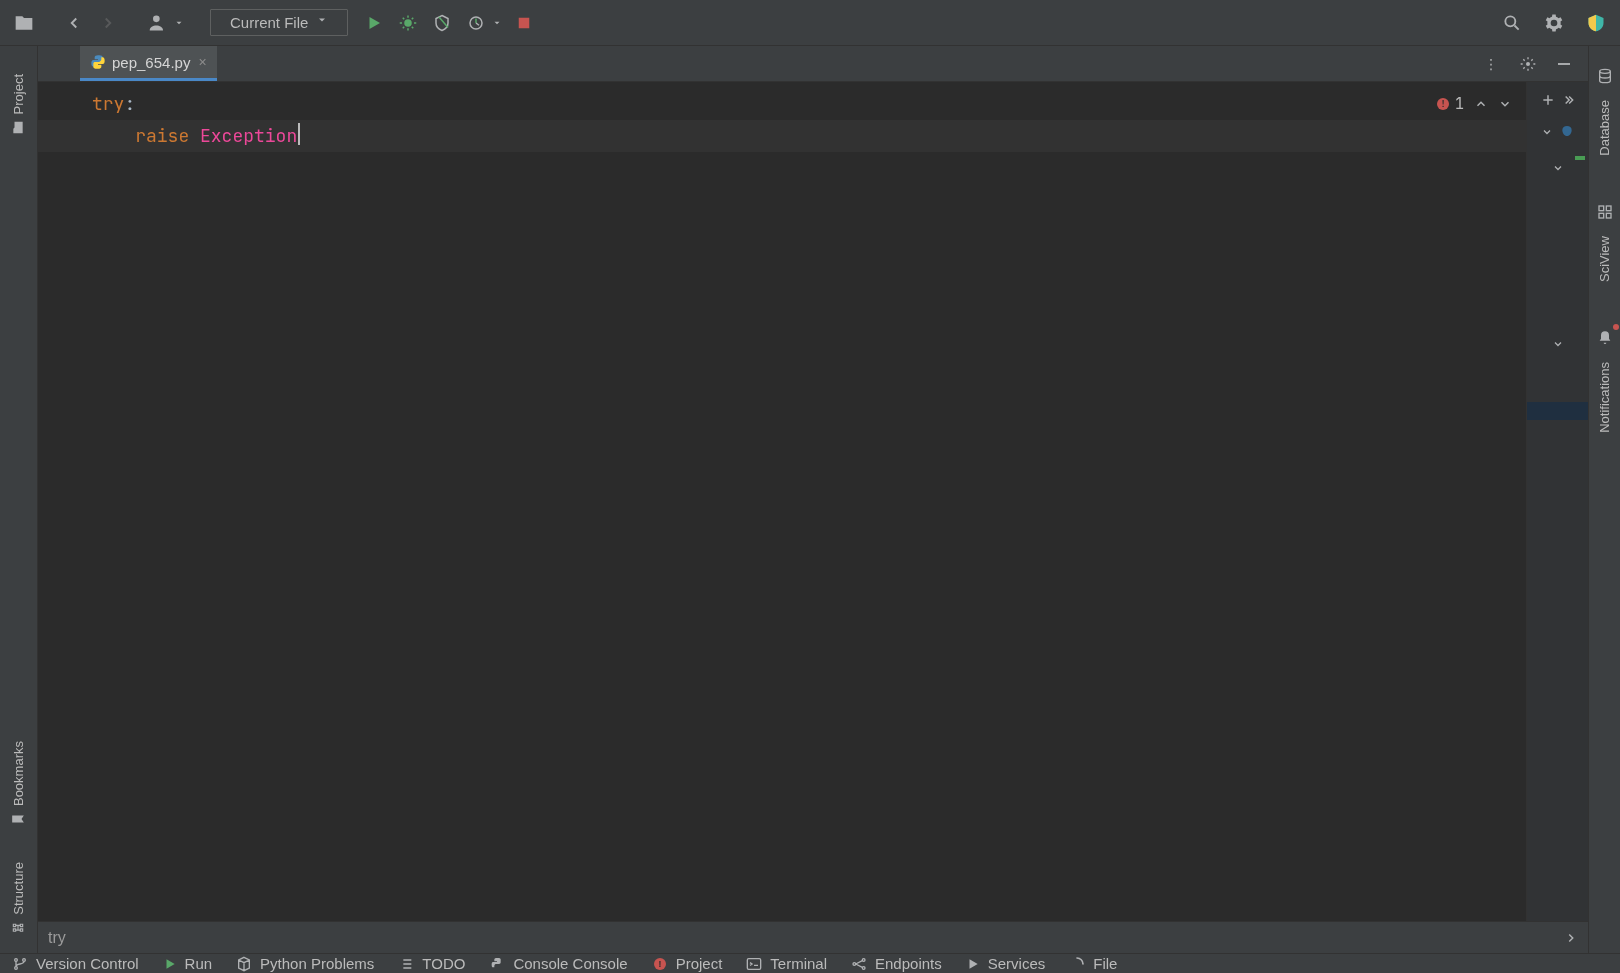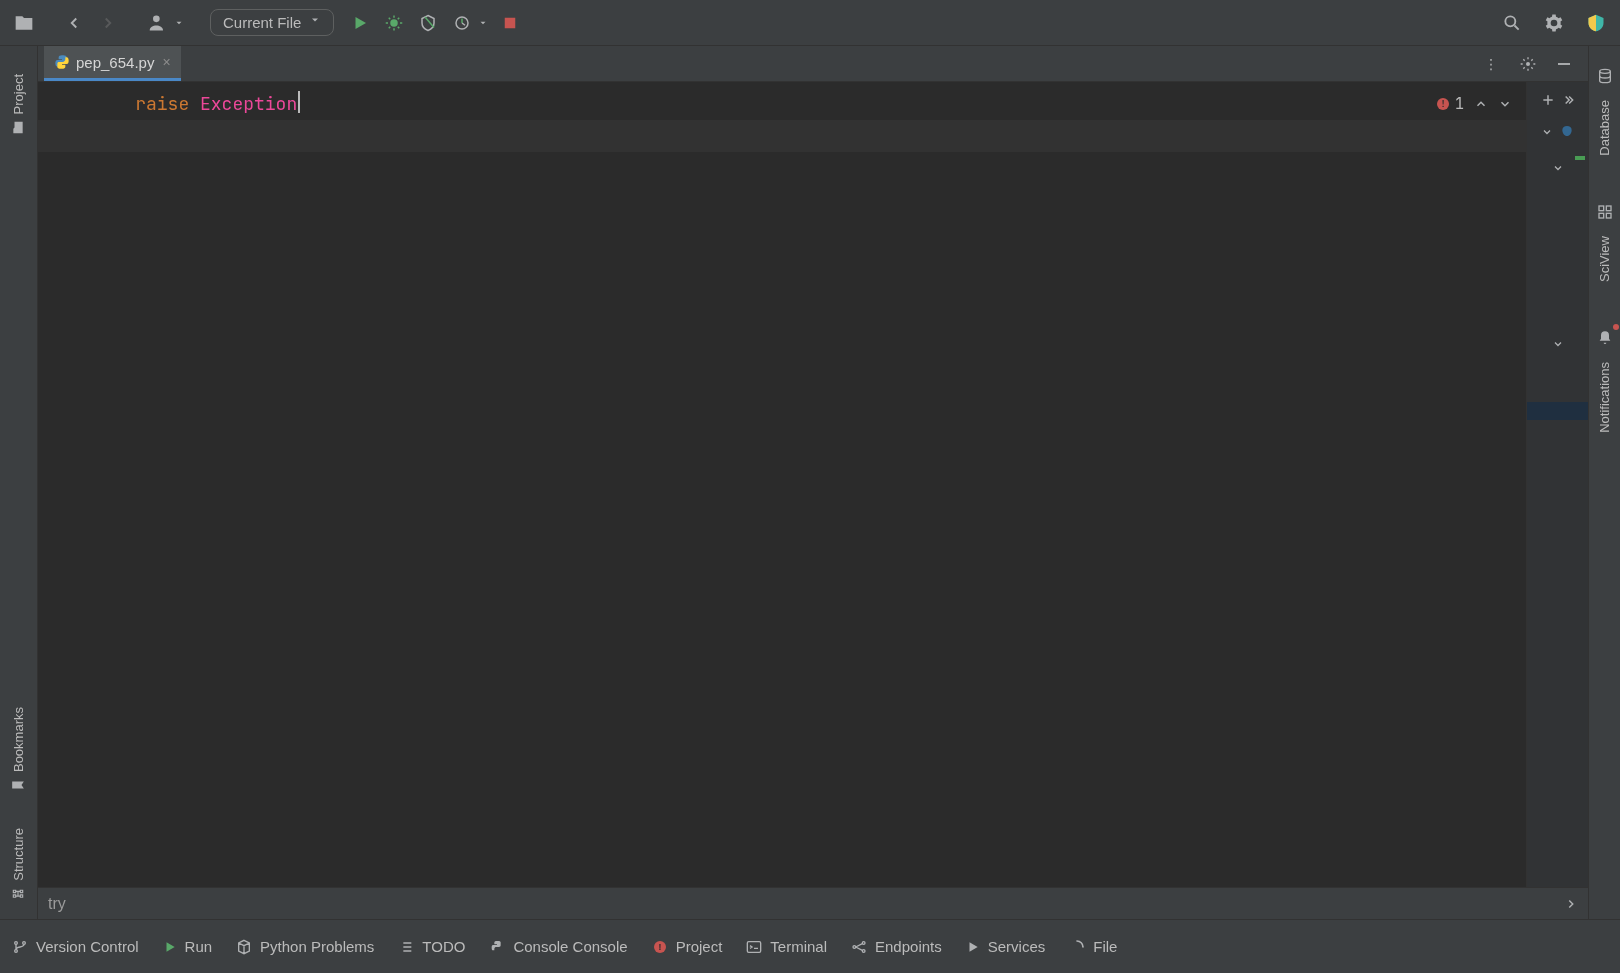--- a/index.html
+++ b/index.html
@@ -29,22 +29,22 @@
   display: flex;
   align-items: center;
   justify-content: center;
   width: 28px;
   height: 28px;
   color: #afb1b3;
 }
 .icon-btn.disabled { opacity: .45; }
 .config-combo {
   border: 1px solid #5e6060;
-  border-radius: 8px;
-  padding: 4px 12px;
+  border-radius: 1px;
+  padding: 4px 19px;
   display: flex;
   align-items: flex-start;
   gap: 8px;
   color: #bbbbbb;
   font-size: 15px;
   margin: 0 6px 0 18px;
 }
 .toolbar-right {
   margin-left: auto;
   display: flex;
@@ -115,20 +115,21 @@
 }
 .file-tab {
   display: flex;
   align-items: center;
   gap: 6px;
   padding: 0 10px;
   background: #4e5254;
   border-bottom: 3px solid #4a88c7;
   color: #d5d5d5;
   font-size: 15px;
+  margin-left: 36px;
 }
 .file-tab .close-x { color: #8c8c8c; font-size: 14px; margin-left: 2px; }
 .tabs-right {
   margin-left: auto;
   display: flex;
   align-items: center;
   gap: 8px;
   padding-right: 10px;
 }
 
@@ -220,21 +221,21 @@
   align-items: center;
   padding-left: 10px;
   color: #9b9b9b;
   font-size: 16px;
   justify-content: space-between;
   padding-right: 10px;
 }
 
 
 .bottom-bar {
-  height: 54px;
+  height: 20px;
   background: #3c3f41;
   border-top: 1px solid #323232;
   display: flex;
   align-items: center;
   padding: 0 12px;
   gap: 24px;
   color: #bbbbbb;
   font-size: 15px;
 }
 .bottom-item { display: flex; align-items: center; gap: 8px; }
@@ -400,20 +401,21 @@
               </svg>
             <span style="color:#bbbbbb">1</span>
           </div>
           <svg width="14" height="14" viewBox="0 0 24 24" fill="none" stroke="#afb1b3" stroke-width="2.5">
               <path d="M6 15l6-6 6 6"></path>
             </svg>
           <svg width="14" height="14" viewBox="0 0 24 24" fill="none" stroke="#afb1b3" stroke-width="2.5">
               <path d="M6 9l6 6 6-6"></path>
             </svg>
         </div>
+        <div class="code-line" style="position:relative;z-index:1"><span class="kw">try</span><span>:</span></div>
         <div class="code-line" style="position:relative;z-index:1">    <span class="kw">raise</span> <span class="cls">Exception</span><span class="caret"></span></div>
       </div>
 
       <div class="marker-strip">
         <div class="topbar">
           <svg width="14" height="14" viewBox="0 0 24 24" fill="none" stroke="#afb1b3" stroke-width="2.5">
               <path d="M12 4v16M4 12h16"></path>
             </svg>
           <svg width="14" height="14" viewBox="0 0 24 24" fill="none" stroke="#afb1b3" stroke-width="2.5">
               <path d="M8 6l6 6-6 6M14 6l6 6-6 6"></path>

